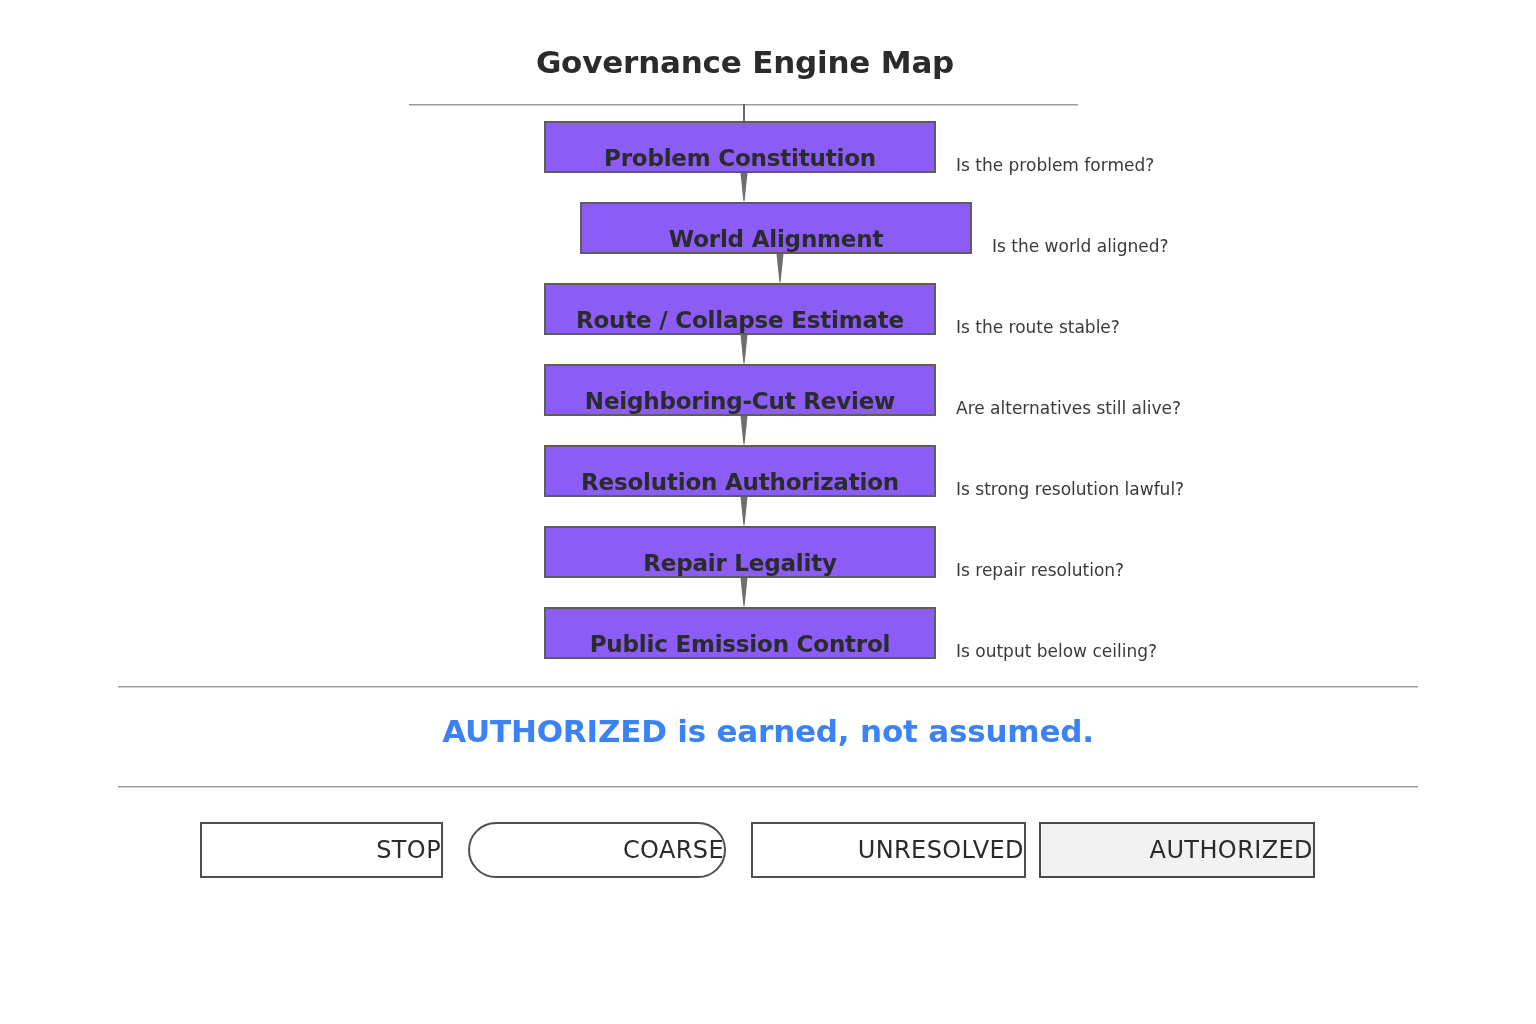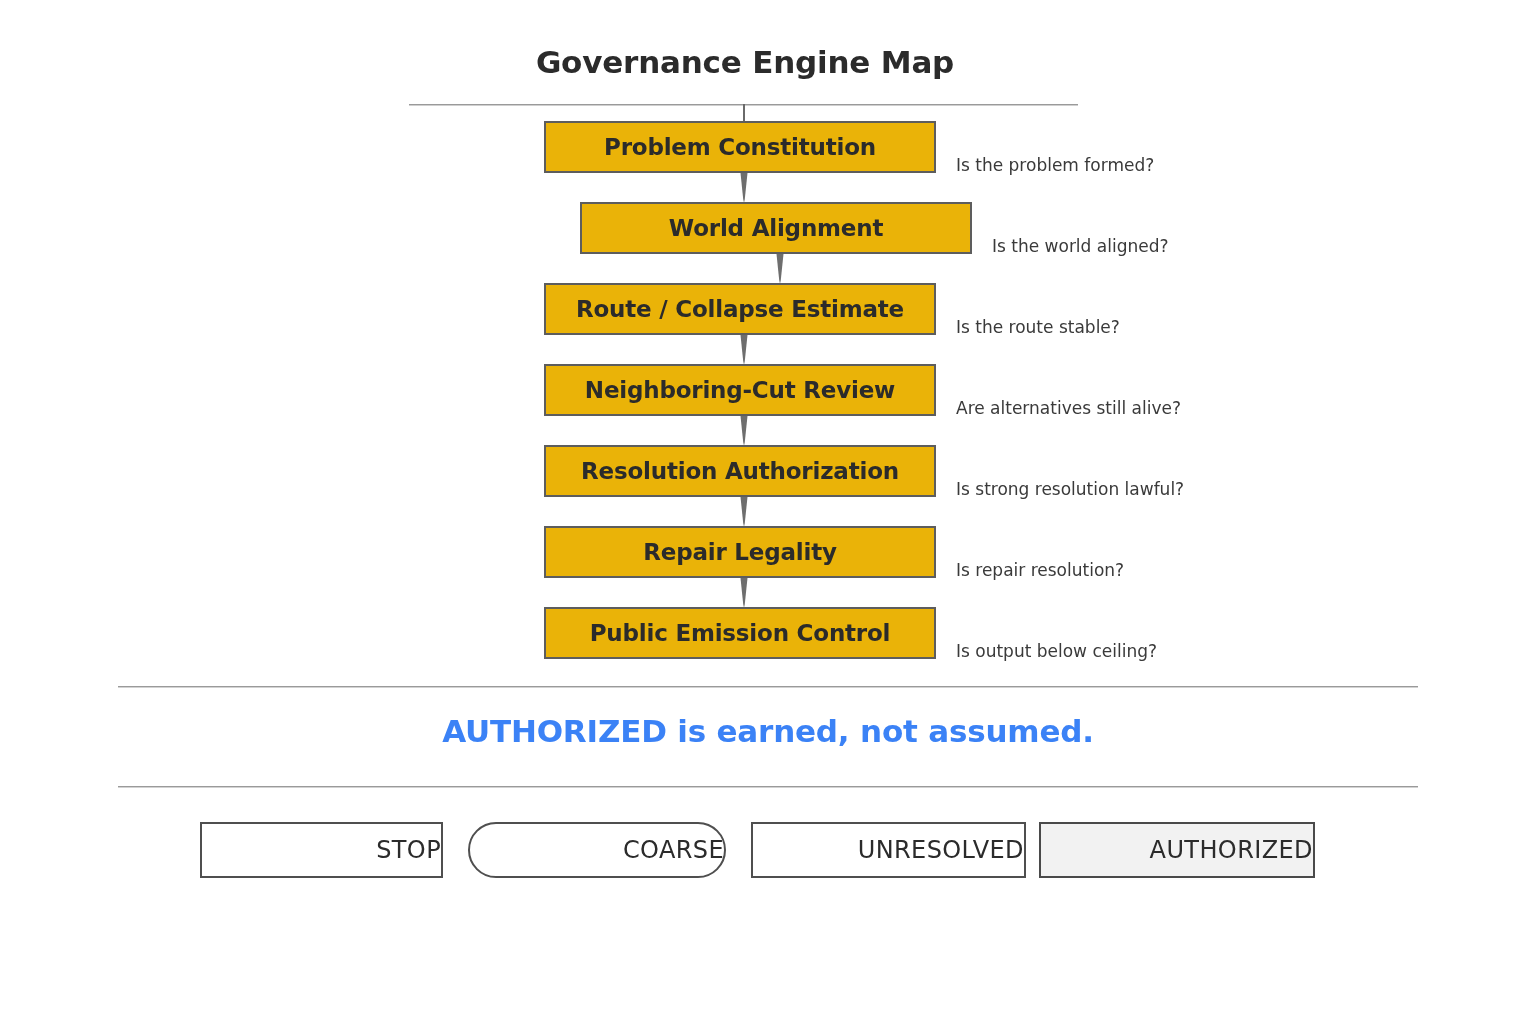--- a/index.html
+++ b/index.html
@@ -48,23 +48,23 @@
     position: absolute;
     left: 544px;
     width: 392px;
   }
   .stage-box {
     position: relative;
     box-sizing: border-box;
     width: 392px;
     height: 52px;
     border: 2px solid #5d5d5d;
-    background: #eab308;
+    background: #8b5cf6;
     display: flex;
-    align-items: center;
+    align-items: flex-end;
     justify-content: center;
   }
   .stage-label {
     font-size: 23px;
     font-weight: 700;
     color: #2b2b2b;
     letter-spacing: -0.2px;
     white-space: nowrap;
   }
   .stage-note {

